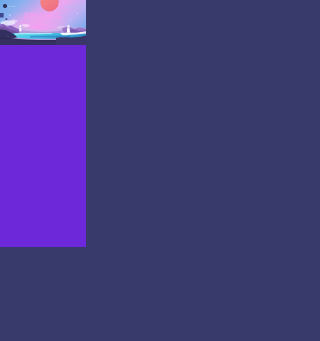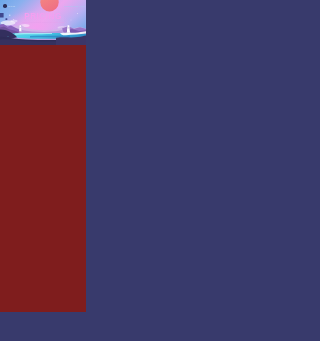--- a/index.html
+++ b/index.html
@@ -1,18 +1,18 @@
 <!DOCTYPE html>
 <html><head>
 <meta charset="utf-8">
 <style>
 *{margin:0;padding:0;box-sizing:border-box}
 html,body{width:86px;height:341px;overflow:hidden;background:#383a6c;
  font-family:"Liberation Sans",sans-serif}
-.page{position:relative;width:86px;height:312px;overflow:hidden;background:#7f1d1d}
+.page{position:relative;width:86px;height:247px;overflow:hidden;background:#6d28d9}
 .a{position:absolute}
 svg{display:block}
 
 #hero{left:0;top:0;width:86px;height:45px;overflow:hidden}
 #hdrlogo{left:3.2px;top:4.1px;width:3.6px;height:3.6px;border-radius:50%;background:#2c2e57}
 #hdrname{left:8.2px;top:4.6px;font-size:2.2px;letter-spacing:.25px;color:#bcd6f4;
  line-height:2.6px;font-weight:bold}
 .navit{top:4.6px;font-size:2px;color:#a8cbf1;line-height:2.6px;letter-spacing:.1px}
 #heroTitle{left:0;top:12.6px;width:86px;text-align:center;font-size:8.2px;font-weight:bold;
  letter-spacing:.5px;color:#f49ff0;line-height:8.2px}

